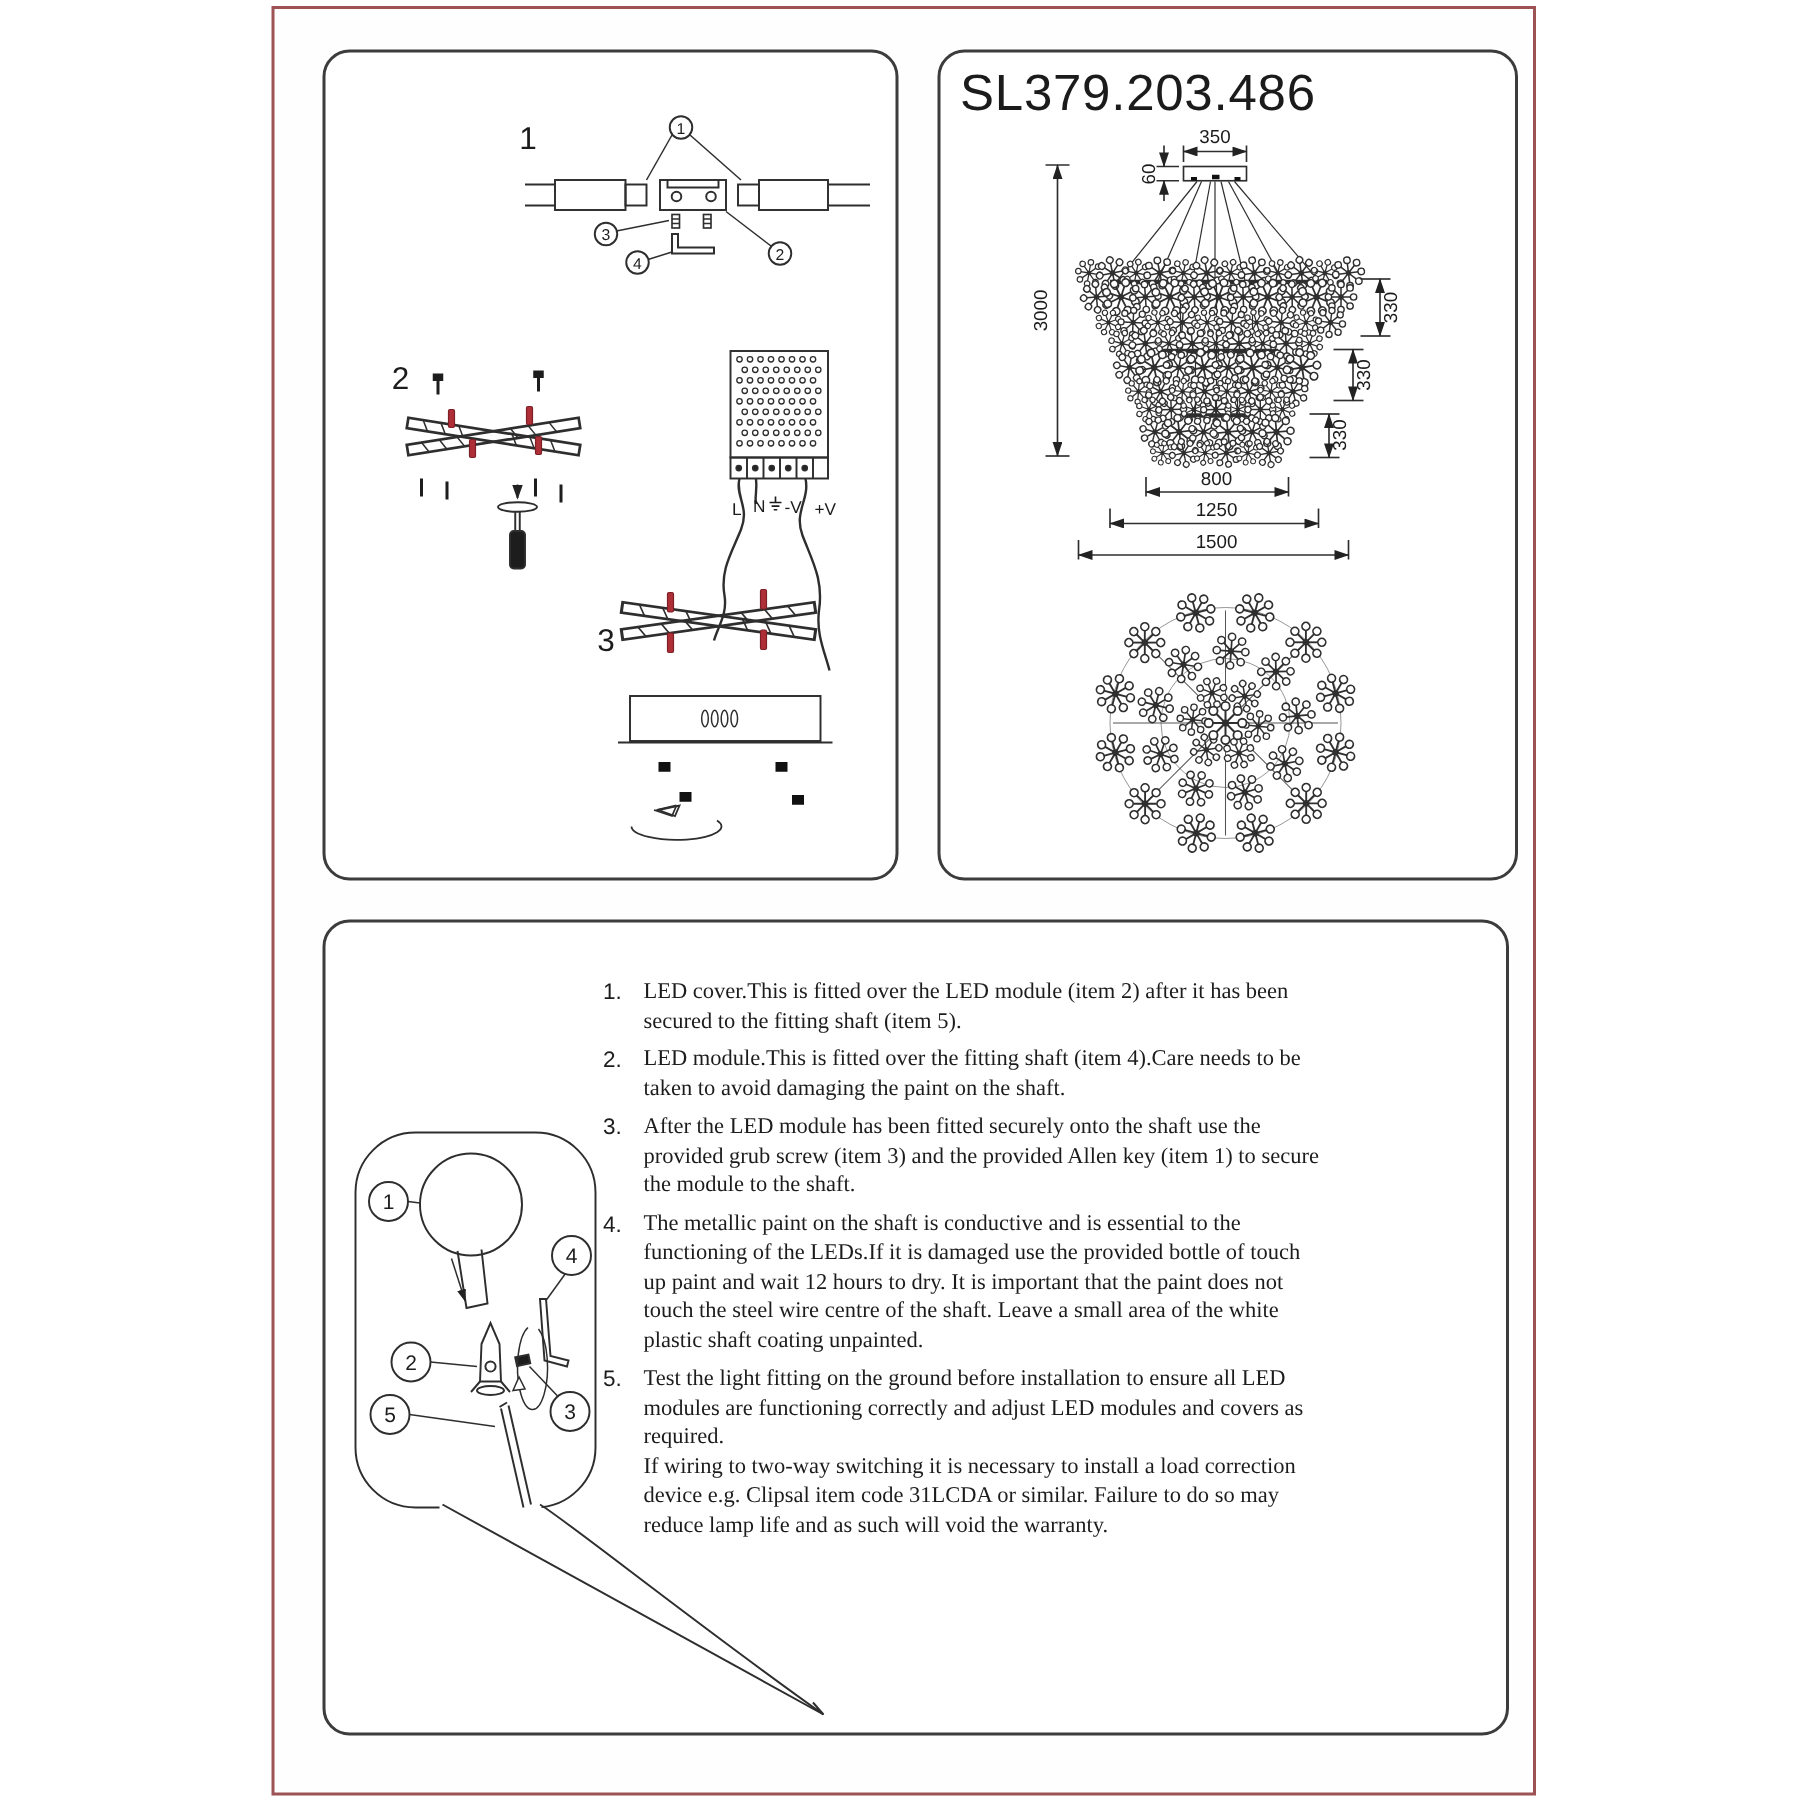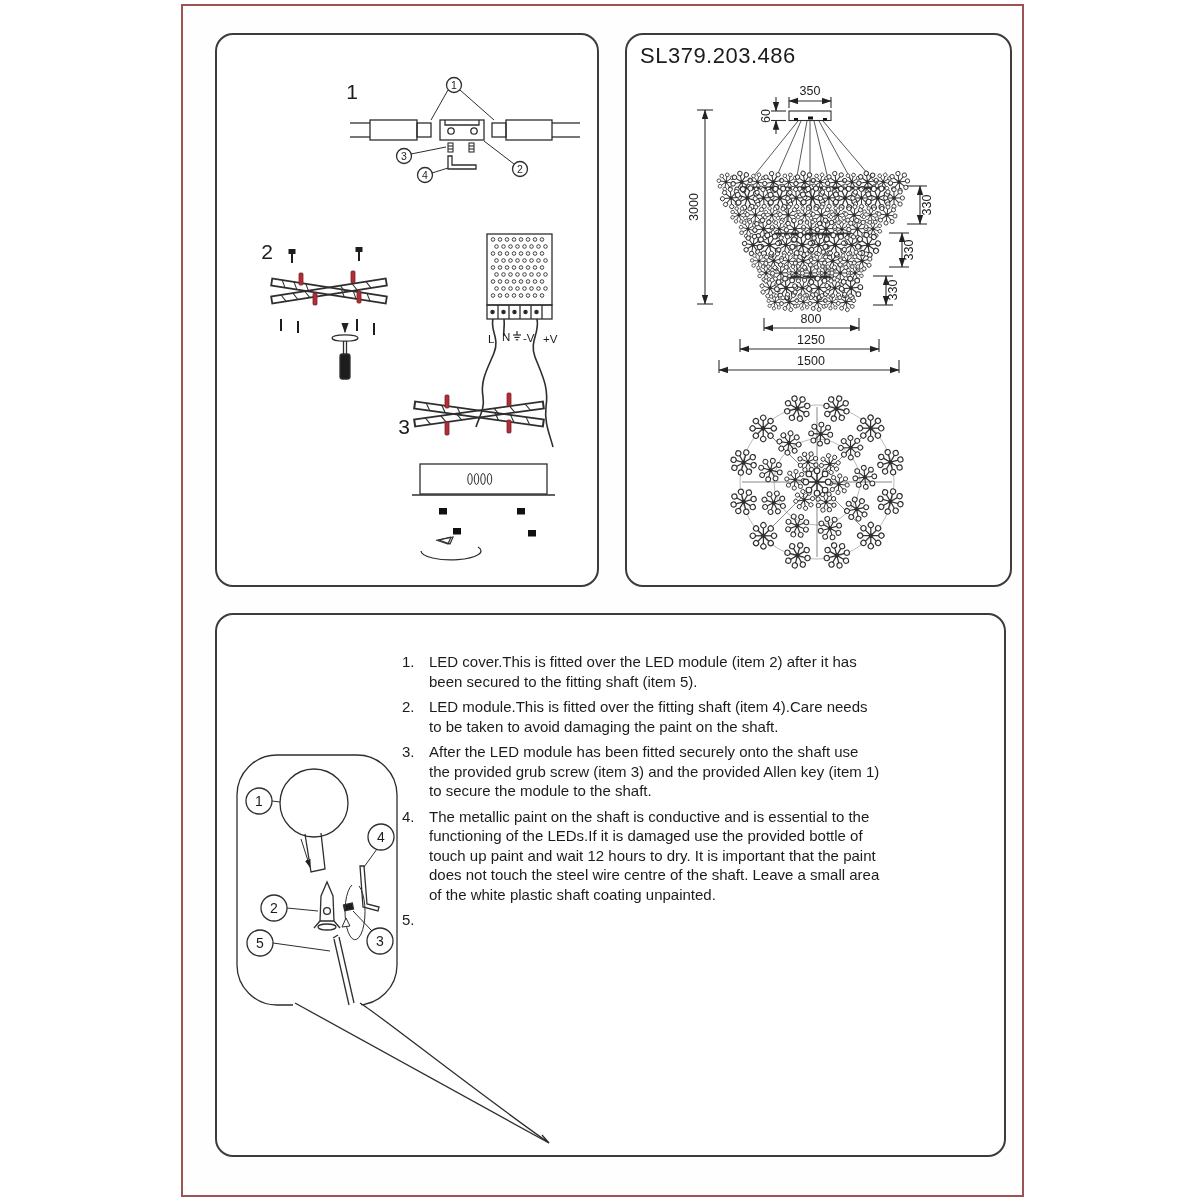--- a/index.html
+++ b/index.html
@@ -5,25 +5,25 @@
   html,body{margin:0;padding:0;background:#ffffff;}
   #page{position:relative;width:1200px;height:1200px;background:#ffffff;
         font-family:"Liberation Sans", sans-serif;color:#1e1e1e;overflow:hidden;}
   #frame{position:absolute;left:181px;top:4px;width:839px;height:1189px;
          border:2px solid #9d5353;background:#fefefe;}
   .panel{position:absolute;border:2px solid #3c3c3c;border-radius:18px;background:#ffffff;}
   #panelA{left:215px;top:33px;width:380px;height:550px;}
   #panelB{left:625px;top:33px;width:383px;height:550px;}
   #panelC{left:215px;top:613px;width:787px;height:540px;}
   .fillsvg{position:absolute;left:0;top:0;width:100%;height:100%;}
-  #prod-title{position:absolute;left:13px;top:8px;font-size:22px;letter-spacing:0.5px;color:#1b1b1b;}
+  #prod-title{position:absolute;left:13px;top:8px;font-size:34px;letter-spacing:0.5px;color:#1b1b1b;}
   #instructions{position:absolute;left:185px;top:37px;width:478px;font-size:15px;line-height:19.5px;color:#1c1c1c;}
   .item{display:flex;margin-bottom:6px;}
   .item .num{width:27px;flex:none;}
-  .item .txt{flex:1;}
+  .item .txt{flex:1;font-family:Liberation Serif, serif;}
   .item .txt .p2{margin-top:0;}
   svg text{font-family:"Liberation Sans", sans-serif;fill:#1c1c1c;}
   .steplbl{font-size:21px;}
   .dimlbl{font-size:12.5px;}
   .co{font-size:10.5px;}
   .co2{font-size:14px;}
   .term{font-size:11.5px;}
 </style>
 </head>
 <body>
@@ -665,17 +665,19 @@
         <span class="num">3.</span>
         <div class="txt">After the LED module has been fitted securely onto the shaft use the provided grub screw (item 3) and the provided Allen key (item 1) to secure the module to the shaft.</div>
       </div>
       <div class="item">
         <span class="num">4.</span>
         <div class="txt">The metallic paint on the shaft is conductive and is essential to the functioning of the LEDs.If it is damaged use the provided bottle of touch up paint and wait 12 hours to dry. It is important that the paint does not touch the steel wire centre of the shaft. Leave a small area of the white plastic shaft coating unpainted.</div>
       </div>
       <div class="item">
         <span class="num">5.</span>
         <div class="txt">
+          <div>Test the light fitting on the ground before installation to ensure all LED modules are functioning correctly and adjust LED modules and covers as required.</div>
+          <div class="p2">If wiring to two-way switching it is necessary to install a load correction device e.g. Clipsal item code 31LCDA or similar. Failure to do so may reduce lamp life and as such will void the warranty.</div>
         </div>
       </div>
     </div>
   </div>
 </div>
 
 </body></html>

